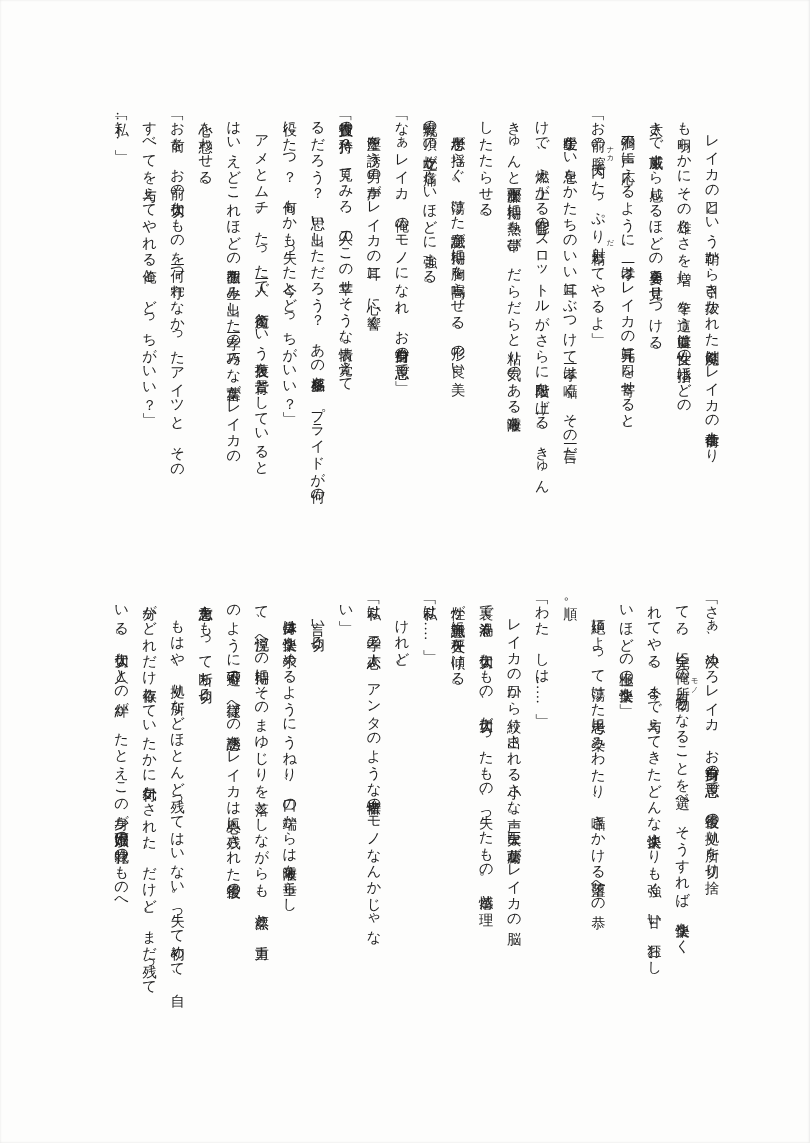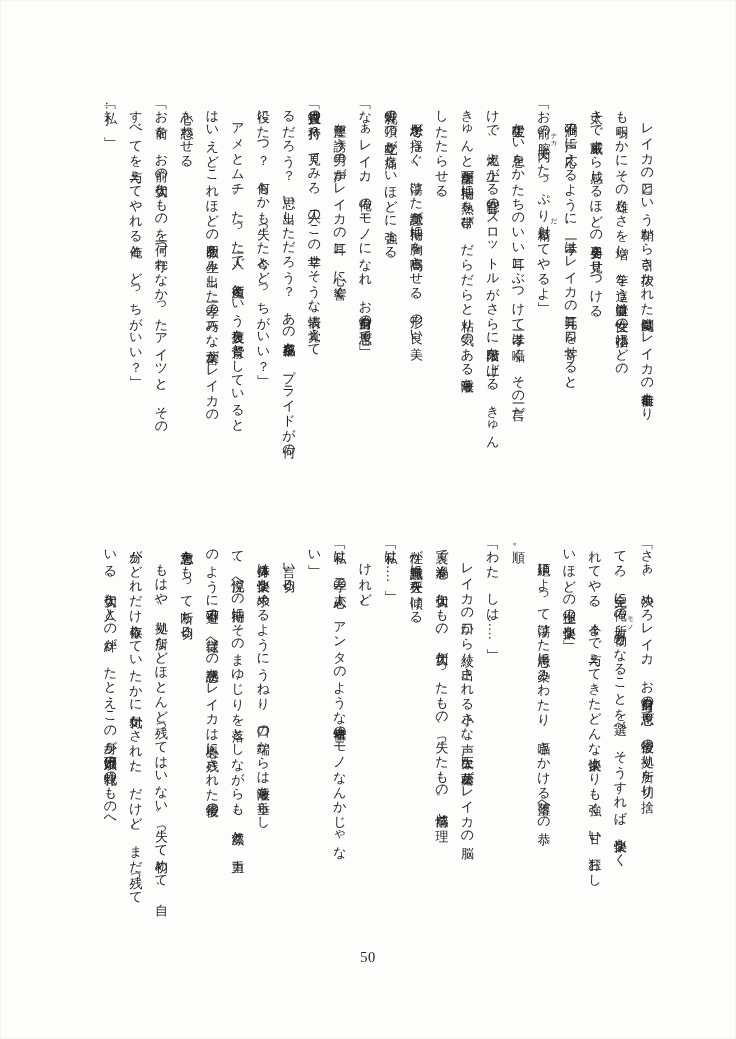--- a/index.html
+++ b/index.html
@@ -102,14 +102,13 @@
       <p class="line indent"><span>言い切る。</span></p>
       <p class="line indent"><span>身体は快楽を求めるようにうねり、口の端からは唾液を垂らし</span></p>
       <p class="line"><span>て、淫悦への期待にそのまゆじりを落としながらも、凛然と。重力</span></p>
       <p class="line"><span>のように不可避の、隷従への誘惑をレイカは心奥に残された最後の</span></p>
       <p class="line"><span>意志力をもって断ち切る。</span></p>
       <p class="line indent"><span>もはや、拠り所などほとんど残ってはいない。失って初めて、自</span></p>
       <p class="line"><span>分がどれだけ依存していたかに気付かされた。だけど、まだ残って</span></p>
       <p class="line"><span>いる。大切な人との絆が。たとえこの身が娼婦以下の牝隷のものへ</span></p>
     </section>
 
-  <div class="page-number">50</div>
 </div>
 
 </body></html>

